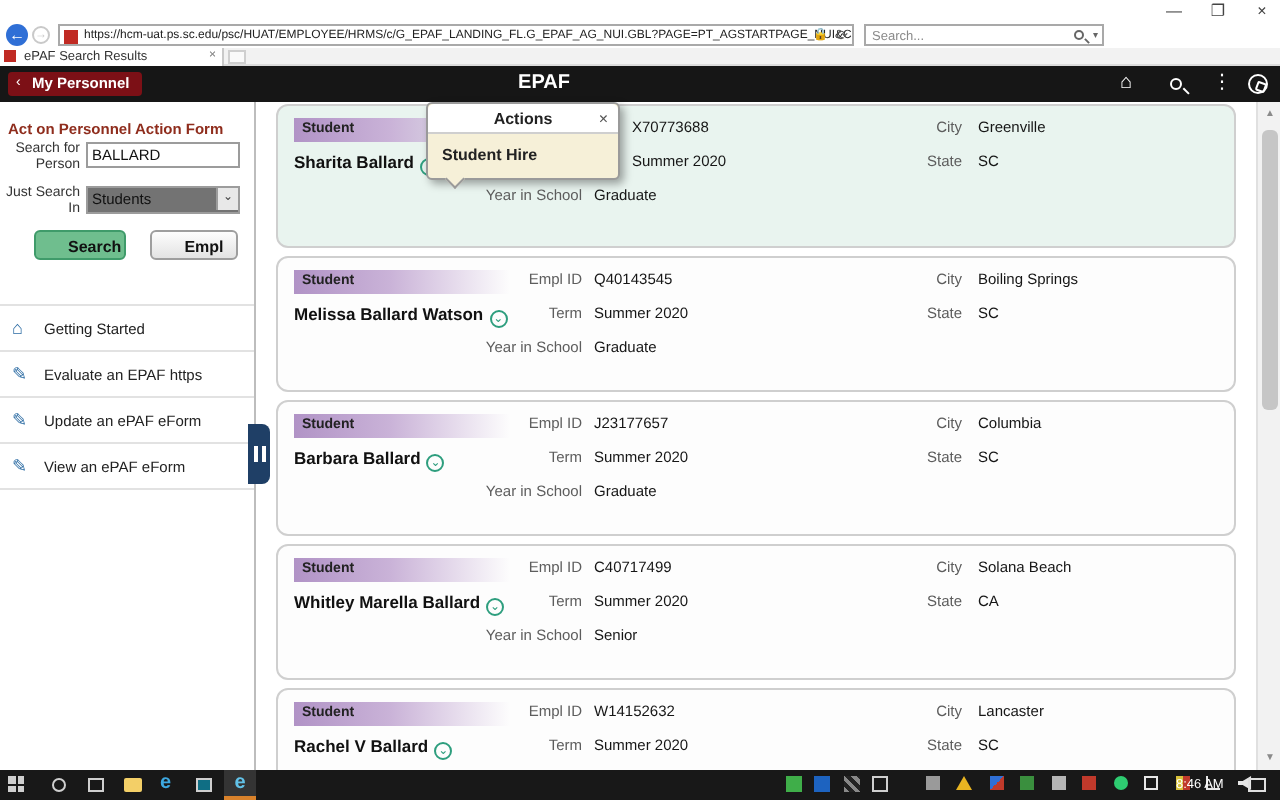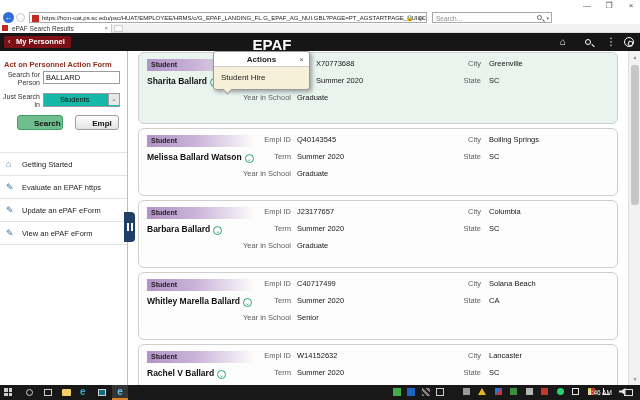--- a/index.html
+++ b/index.html
@@ -25,33 +25,33 @@
   .tabrow{position:absolute;left:0;top:24px;width:640px;height:9px;background:#f2f2f2;border-bottom:1px solid #dcdcdc;}
   .tab{position:absolute;left:0;top:0;width:112px;height:9px;background:#fff;border-right:1px solid #c9c9c9;font-size:6.5px;color:#333;line-height:9px;padding-left:12px;white-space:nowrap;}
   .tabfav{position:absolute;left:2px;top:1px;width:6px;height:6px;background:#c02a23;}
   .tabclose{position:absolute;right:3px;top:0;font-size:6px;color:#777;line-height:9px;}
   .newtab{position:absolute;left:114px;top:1px;width:9px;height:7px;border:1px solid #cfcfcf;background:#fafafa;}
 
   
   .psheader{position:absolute;left:0;top:33px;width:640px;height:18px;background:#161616;}
   .wpbtn{position:absolute;left:4px;top:3px;height:12px;background:#7c1016;border-radius:2px;color:#fff;font-size:7.5px;font-weight:bold;line-height:12px;padding:0 6px 0 12px;}
   .wpbtn .chev{position:absolute;left:4px;top:0;font-size:7px;font-weight:normal;}
-  .pstitle{position:absolute;left:0;top:3px;width:544px;text-align:center;color:#fff;font-size:15px;font-weight:bold;}
+  .pstitle{position:absolute;left:0;top:3px;width:544px;text-align:center;color:#fff;font-size:10px;font-weight:bold;}
   .hicon{position:absolute;top:3px;color:#fff;font-size:10px;line-height:12px;}
   .hmag{position:absolute;top:6px;width:6px;height:6px;border:1.2px solid #fff;border-radius:50%;}
   .hmag:after{content:"";position:absolute;left:5px;top:5px;width:4px;height:1.2px;background:#fff;transform:rotate(45deg);}
   .navbarico{position:absolute;top:4px;width:10px;height:10px;border:1px solid #fff;border-radius:50%;}
   .navbarico:after{content:"";position:absolute;left:2.5px;top:2.5px;width:3px;height:3px;border:1px solid #fff;border-radius:1px;transform:rotate(20deg);}
 
   
   .sidebar{position:absolute;left:0;top:51px;width:128px;height:334px;background:#fff;border-right:1px solid #bdbdbd;}
   .sb-h{color:#8f2d1d;font-weight:bold;font-size:7.5px;padding:5px 0 0 4px;}
   .sb-lbl{position:absolute;font-size:7px;color:#333;text-align:right;width:38px;line-height:7.5px;}
   .sb-input{position:absolute;left:43px;width:77px;height:13px;border:1px solid #9c9c9c;font-size:7.5px;color:#111;padding:0 2px;background:#fff;}
-  .sb-select{position:absolute;left:43px;width:77px;height:14px;border:1px solid #9c9c9c;background:#14b8a6;font-size:7.5px;color:#111;line-height:12px;padding-left:16px;}
+  .sb-select{position:absolute;left:43px;width:77px;height:14px;border:1px solid #9c9c9c;background:#737373;font-size:7.5px;color:#111;line-height:12px;padding-left:2px;}
   .sb-select .arrowbox{position:absolute;right:0;top:0;width:11px;height:11px;background:#e8e8e8;border-left:1px solid #9c9c9c;font-size:6px;color:#444;text-align:center;line-height:11px;}
   .btn{position:absolute;height:15px;border-radius:3px;font-size:8px;font-weight:bold;text-align:center;line-height:14px;color:#111;padding-left:16px;}
   .btn-search{left:17px;width:46px;background:#6fbe8e;border:1px solid #3f9b6a;}
   .btn-clear{left:75px;width:44px;background:linear-gradient(#fdfdfd,#e3e3e3);border:1px solid #9e9e9e;}
   .sb-item{position:absolute;left:0;width:127px;height:23px;border-bottom:1px solid #e2e2e2;font-size:7.5px;color:#222;line-height:23px;padding-left:22px;}
   .sb-ico{position:absolute;left:6px;top:6px;font-size:9px;line-height:10px;color:#2e6da4;}
   .sb-div{position:absolute;left:0;width:127px;border-top:1px solid #e2e2e2;}
   .handle{position:absolute;left:124px;top:212px;width:11px;height:30px;background:#1f3f66;border-radius:0 4px 4px 0;z-index:40;}
   .handle i{position:absolute;top:11px;width:2px;height:8px;background:#fff;}
 
@@ -66,21 +66,21 @@
   .fval{position:absolute;font-size:7.5px;color:#161616;white-space:nowrap;}
   .l1{top:6px}.l2{top:23px}.l3{top:40px}
   .lab-left{left:57px}.val-left{left:158px}
   .lab-city{left:285px;width:57px}.val-city{left:350px}
   .val-shift{left:177px}
 
   
   .popup{position:absolute;left:213px;top:51px;width:97px;background:#f6f0d8;border:1px solid #9a9a9a;border-radius:3px;box-shadow:2px 2px 4px rgba(0,0,0,.35);z-index:50;}
   .popup-h{background:#fff;border-bottom:1px solid #cfcfcf;border-radius:3px 3px 0 0;height:15px;font-size:8px;font-weight:bold;color:#222;text-align:center;line-height:15px;}
   .popup-x{position:absolute;right:5px;top:0;font-size:8px;font-weight:normal;color:#555;line-height:15px;}
-  .popup-item{height:22px;font-size:8px;color:#222;line-height:22px;padding-left:7px;}
+  .popup-item{height:22px;font-size:8px;color:#222;line-height:22px;padding-left:7px;font-weight:bold;}
   .popup-tail{position:absolute;left:10px;bottom:-4px;width:7px;height:7px;background:#f6f0d8;border-right:1px solid #9a9a9a;border-bottom:1px solid #9a9a9a;transform:rotate(45deg);}
 
   
   .vscroll{position:absolute;left:628px;top:51px;width:12px;height:334px;background:#f2f2f2;border-left:1px solid #e0e0e0;}
   .varrow{position:absolute;left:0;width:12px;height:12px;color:#8a8a8a;font-size:5px;text-align:center;line-height:12px;}
   .vthumb{position:absolute;left:2px;top:14px;width:8px;height:140px;background:#c6c6c6;border-radius:3px;}
 
   
   .taskbar{position:absolute;left:0;top:385px;width:640px;height:15px;background:#181818;}
   .winlogo{position:absolute;left:4px;top:3px;width:8px;height:8px;}

